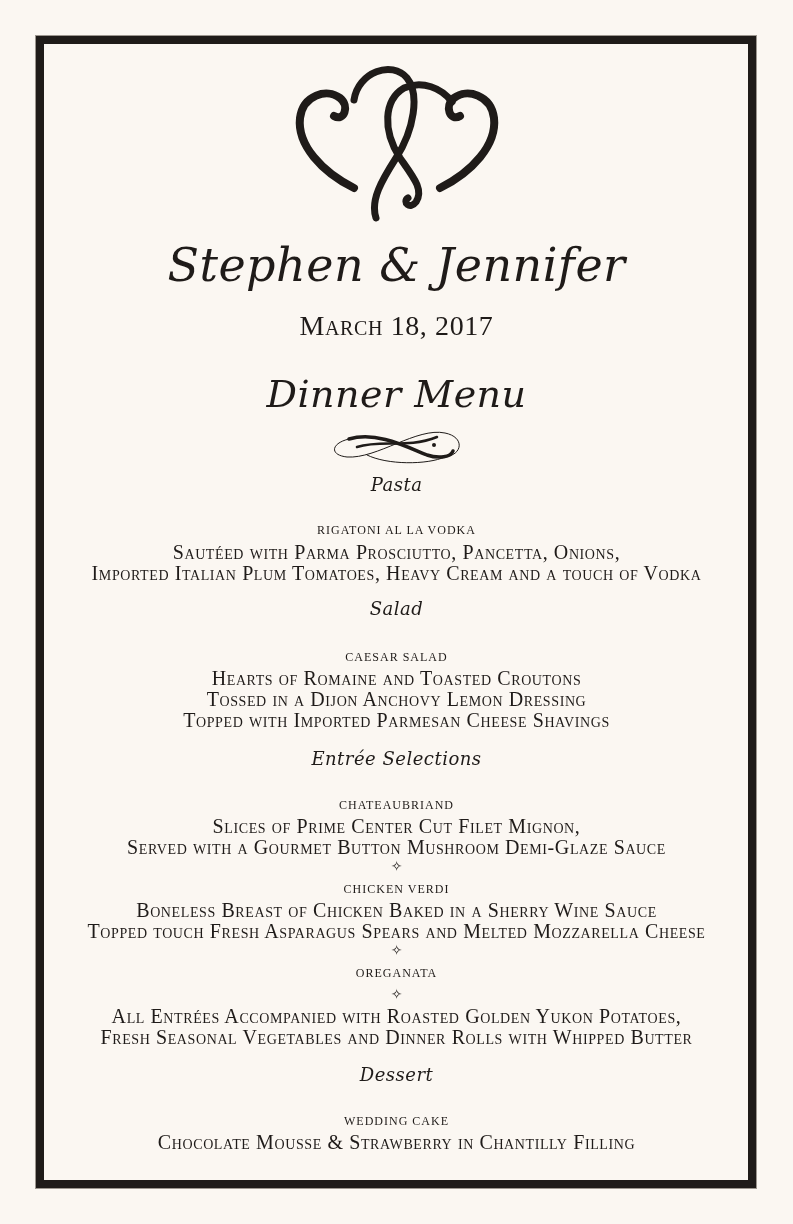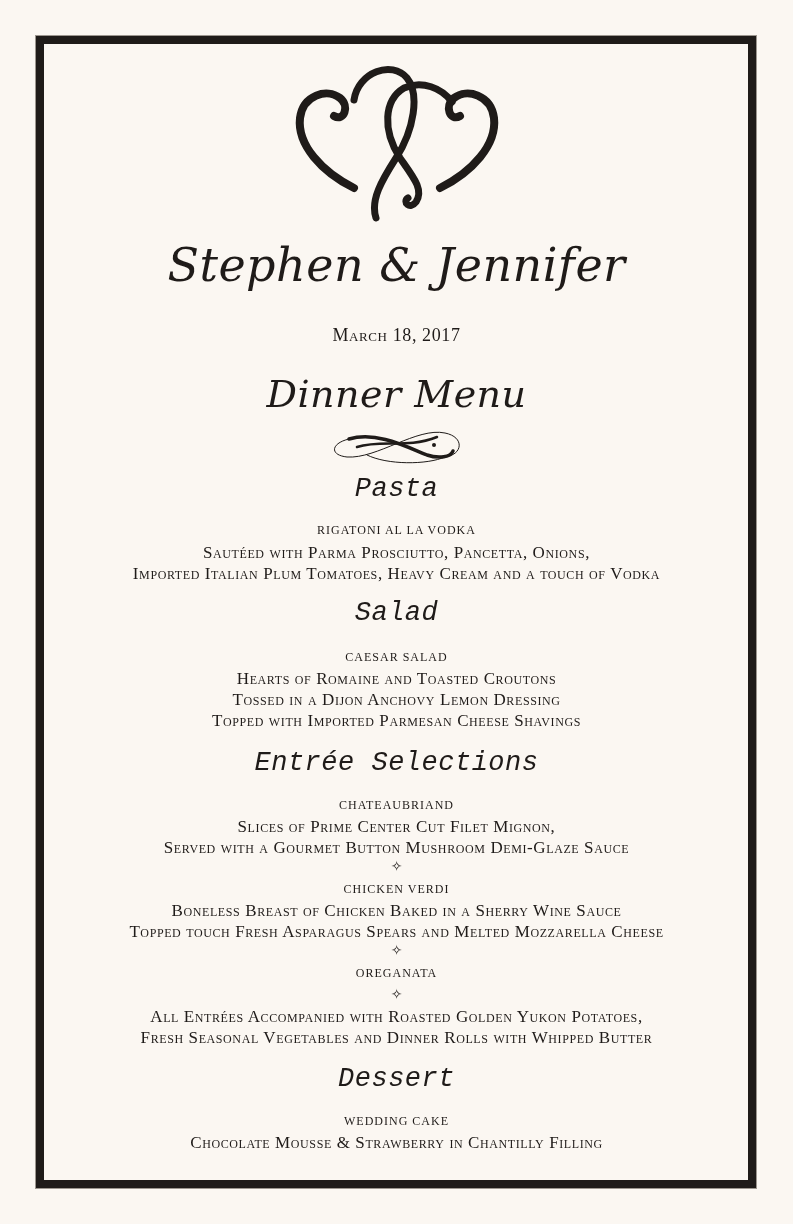--- a/index.html
+++ b/index.html
@@ -19,26 +19,26 @@
   }
   .caps {
     font-family: "Liberation Serif", serif; font-variant: small-caps;
     letter-spacing:0.6px;
   }
   .allcaps {
     font-family: "Liberation Serif", serif; text-transform:uppercase; letter-spacing:1px;
   }
   #hearts { top:60px; }
   #names { top:238px; font-size:46px; }
-  #date { top:325px; font-size:18px;font-family:Liberation Serif, serif; }
+  #date { top:310px; font-size:28px;font-family:Liberation Serif, serif; }
   #menu-title { top:372px; font-size:38px; }
   #flourish { top:425px; }
-  .sec-title { font-size:27px;font-family:Liberation Mono, monospace; }
+  .sec-title { font-size:18px; }
   .dish { font-size:12px; line-height:22px; }
-  .desc { font-size:17px; line-height:21px; }
+  .desc { font-size:20px; line-height:21px; }
   .sep { font-size:14px; line-height:20px; }
 </style>
 </head>
 <body>
 
 <div class="frame"></div>
 
 <div class="center" id="hearts">
   <svg width="210" height="162" viewBox="0 0 210 162">
     <g fill="none" stroke="#1f1b19" stroke-linecap="round">

